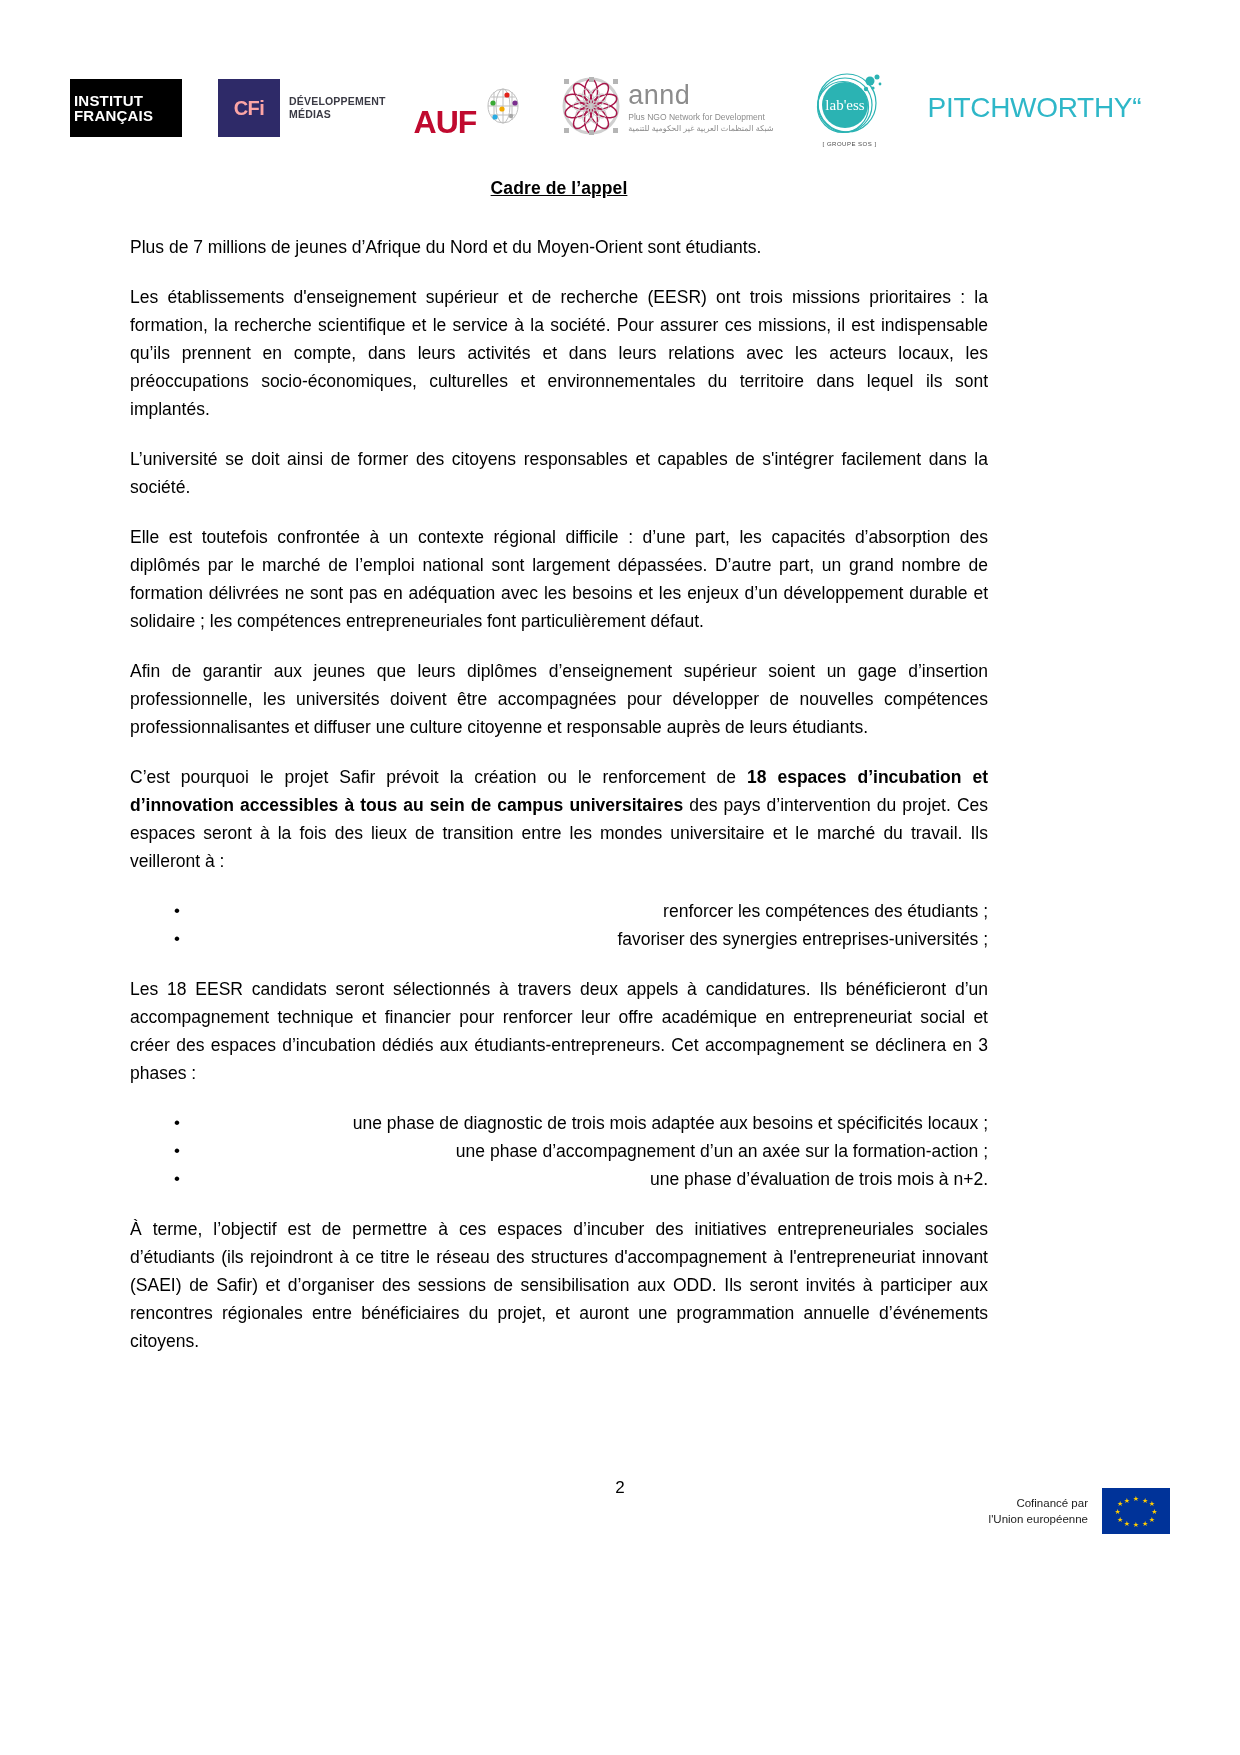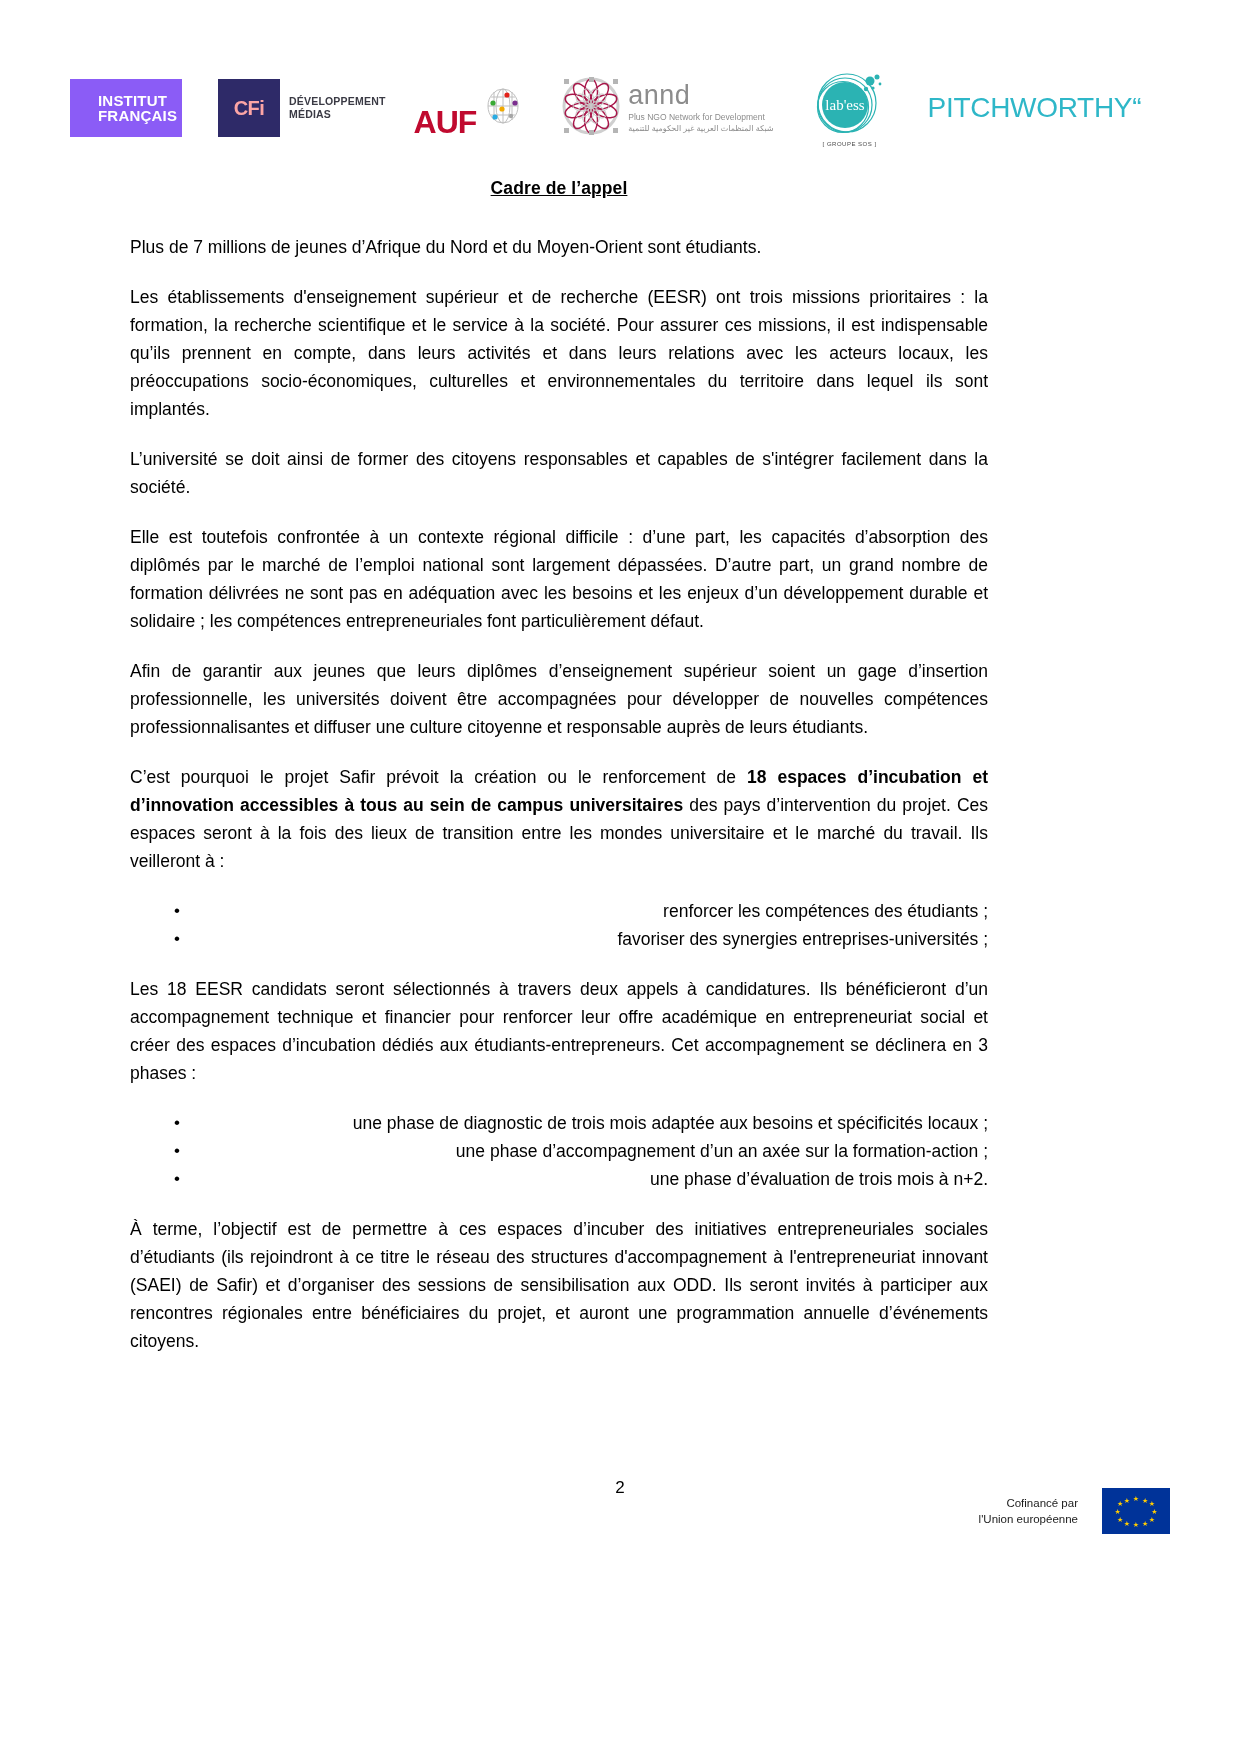--- a/index.html
+++ b/index.html
@@ -30,26 +30,26 @@
     height: 80px;
     display: flex;
     align-items: center;
     gap: 0px;
   }
 
   
   .logo-if {
     width: 112px;
     height: 58px;
-    background: #8b5cf6;
+    background: #000000;
     display: flex;
     flex-direction: column;
     align-items: flex-start;
     justify-content: center;
-    padding-left: 28px;
+    padding-left: 4px;
     box-sizing: border-box;
     margin-right: 36px;
   }
   .logo-if span {
     color: #ffffff;
     font-family: "Liberation Sans", sans-serif;
     font-weight: bold;
     font-size: 15px;
     line-height: 15px;
     letter-spacing: 0.2px;
@@ -213,21 +213,21 @@
     top: 1478px;
     text-align: center;
     font-size: 17px;
   }
   .footer-eu {
     position: absolute;
     right: 70px;
     top: 1488px;
     display: flex;
     align-items: center;
-    gap: 24px;
+    gap: 14px;
   }
   .footer-eu-text {
     text-align: right;
     color: #1C1C1C;
     font-size: 11.5px;
     line-height: 16px;
   }
   .eu-flag {
     width: 68px;
     height: 46px;

